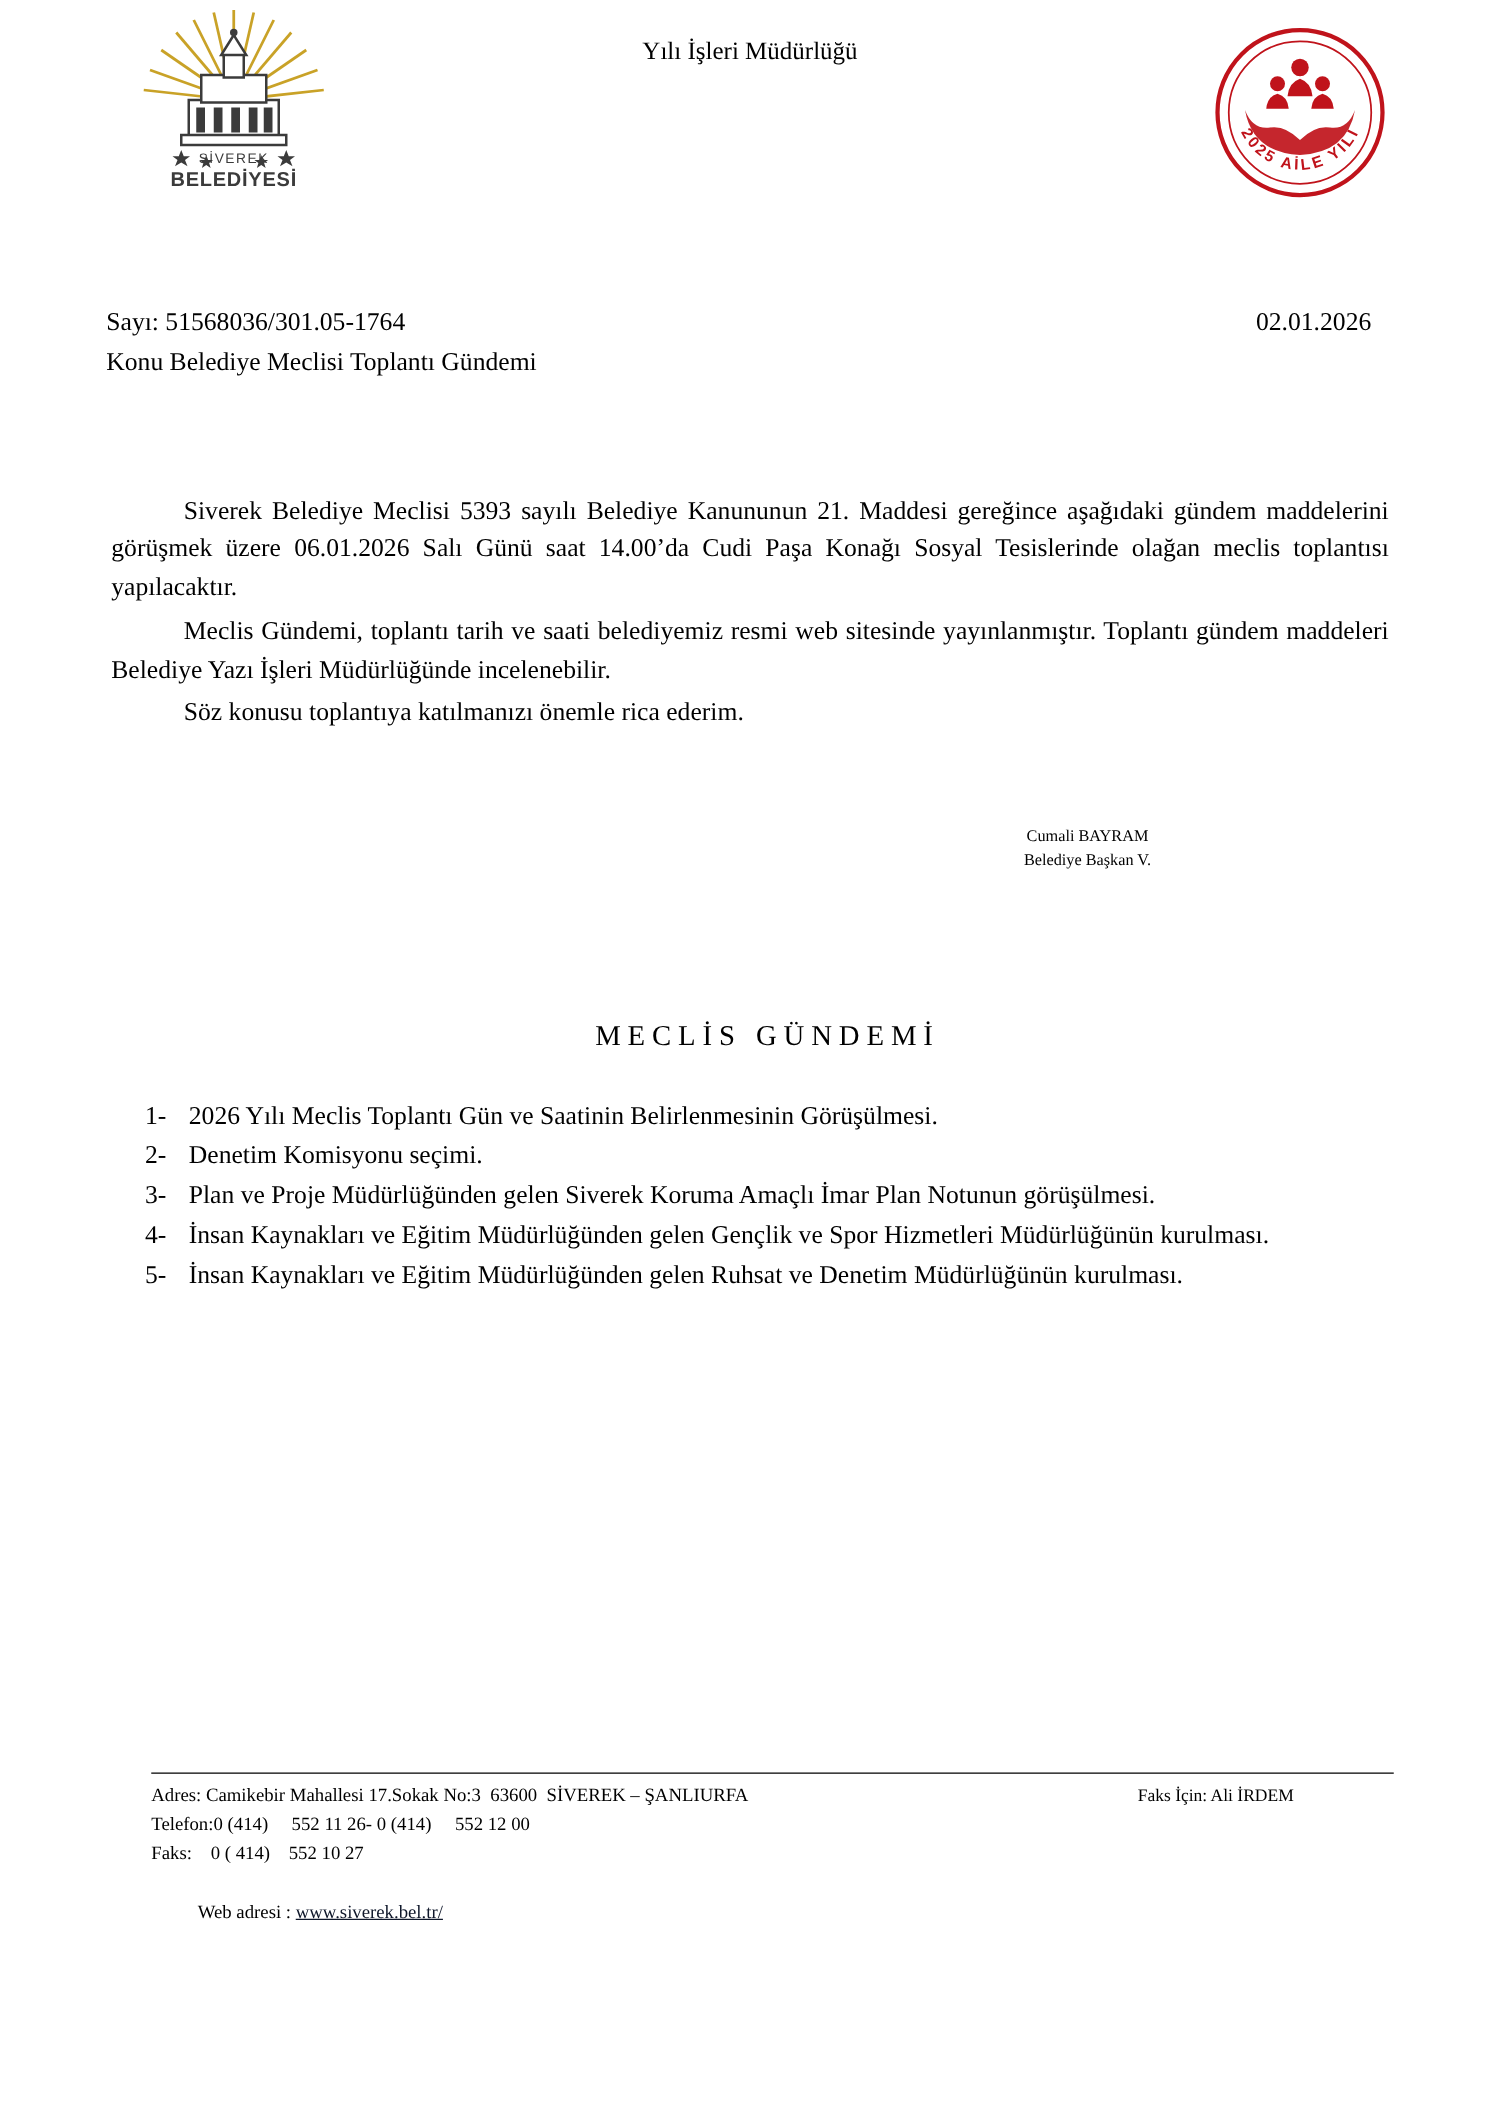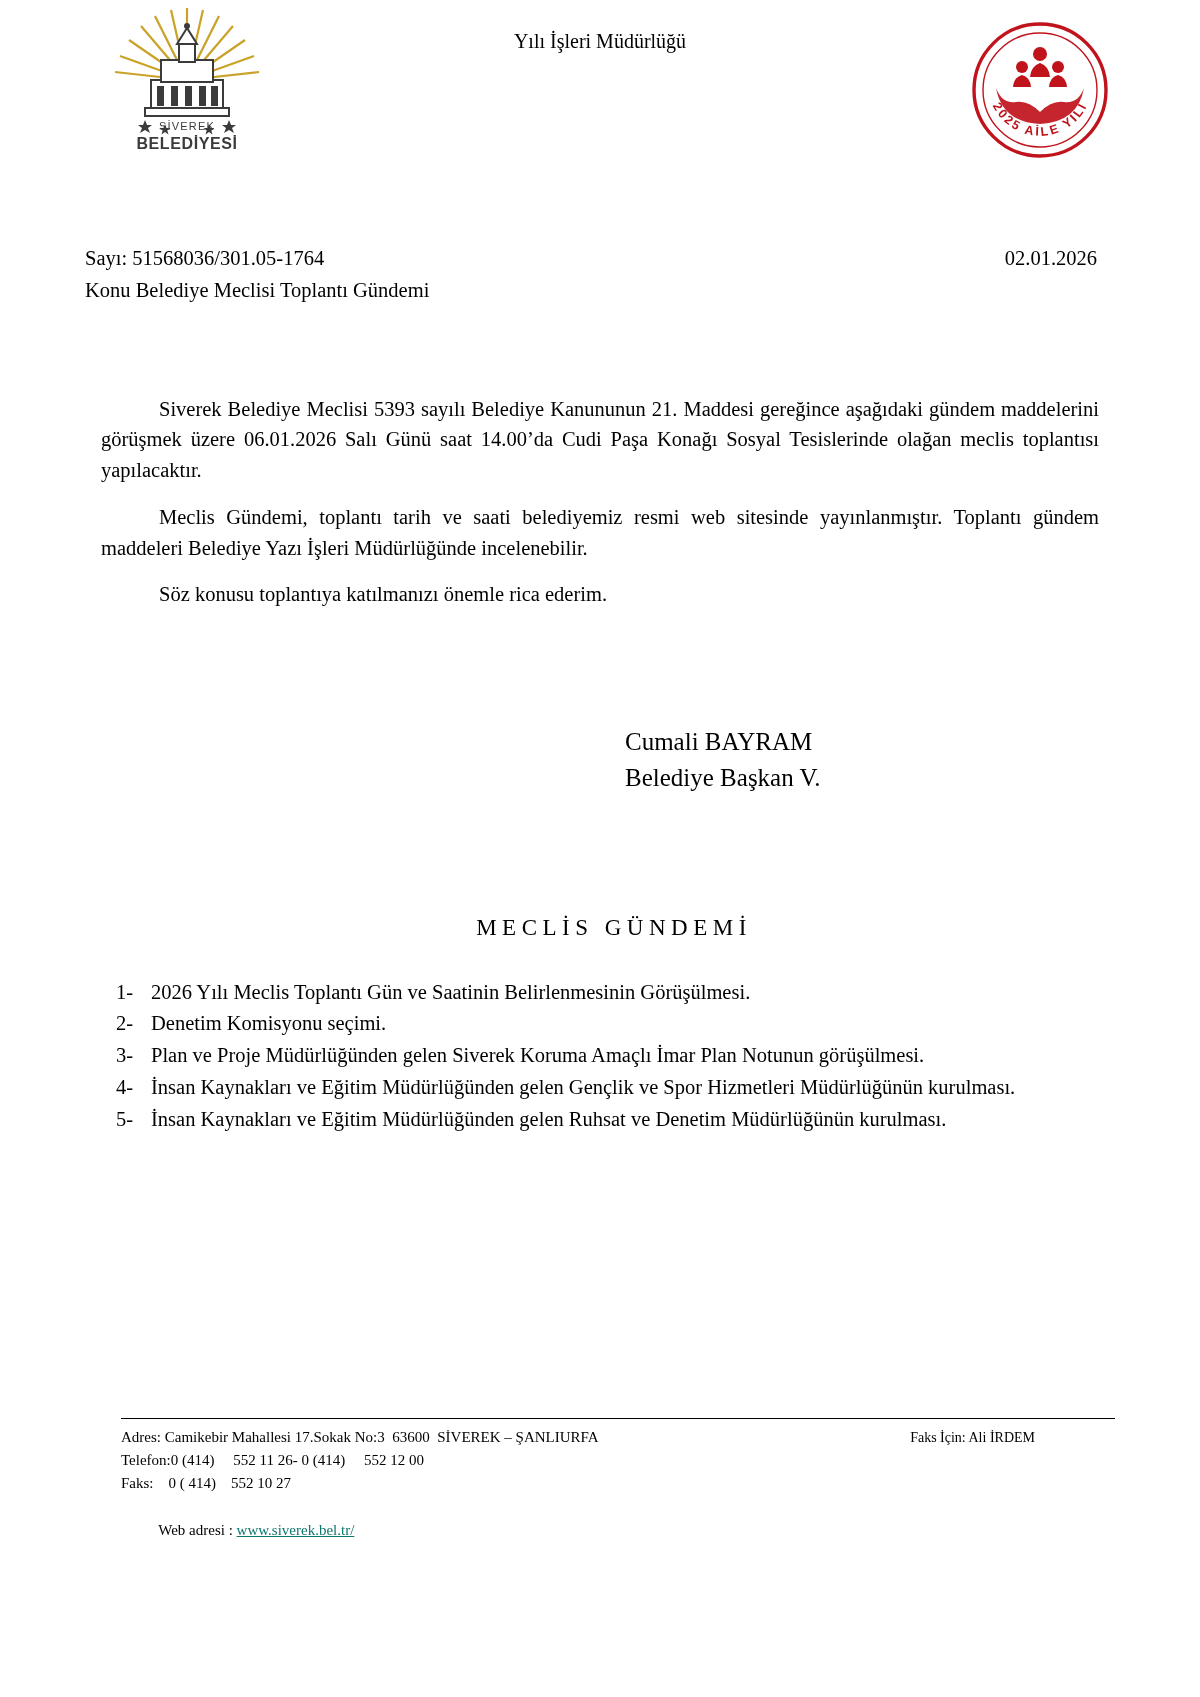--- a/index.html
+++ b/index.html
@@ -78,29 +78,30 @@
 
   
   .body-text {
     margin-top: 88px;
     font-size: 20.5px;
     line-height: 1.5;
     text-align: justify;
     text-justify: inter-word;
   }
   .body-text p {
-    margin: 16px;
+    margin: 4px;
     text-indent: 58px;
   }
   .body-text p + p { margin-top: 0px; }
 
   
   .signature {
-    margin-top: 114px;
-    font-size: 25px;
+    margin-top: 74px;
+    text-align: center;
+    font-size: 13px;
     line-height: 1.45;
     padding-left: 540px;
   }
 
   
   .agenda-title {
     margin-top: 118px;
     text-align: center;
     font-size: 23px;
     letter-spacing: 5.5px;
@@ -152,21 +153,21 @@
     line-height: 1.55;
   }
   .footer-left div { white-space: pre; }
   .footer-right {
     font-size: 14px;
     padding-top: 1px;
     padding-right: 80px;
     white-space: nowrap;
   }
   .footer-link {
-    color: #0f766e;
+    color: #0f172a;
     text-decoration: underline;
   }
 </style>
 </head>
 <body>
 
 <div class="page">
 
   <div class="header">
 

